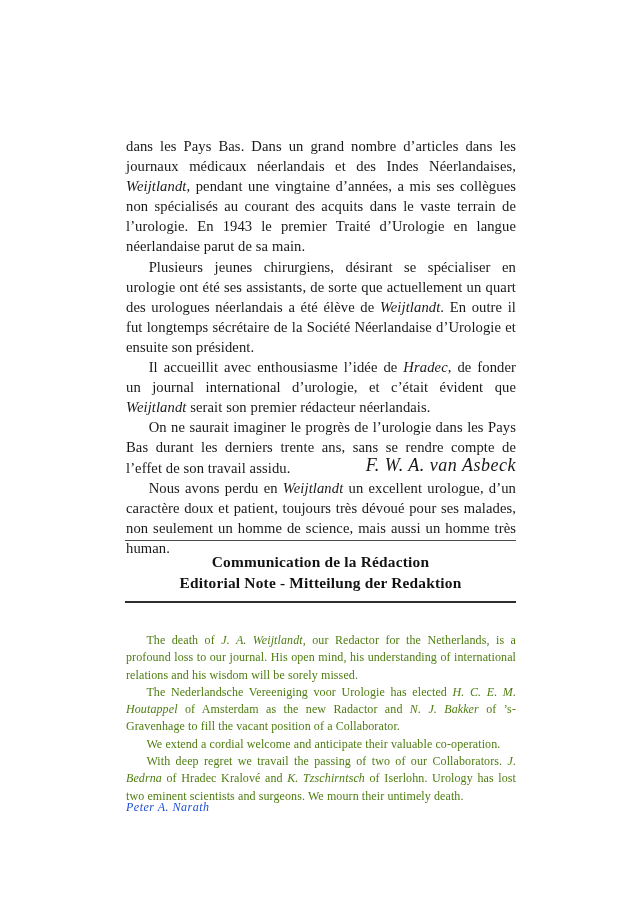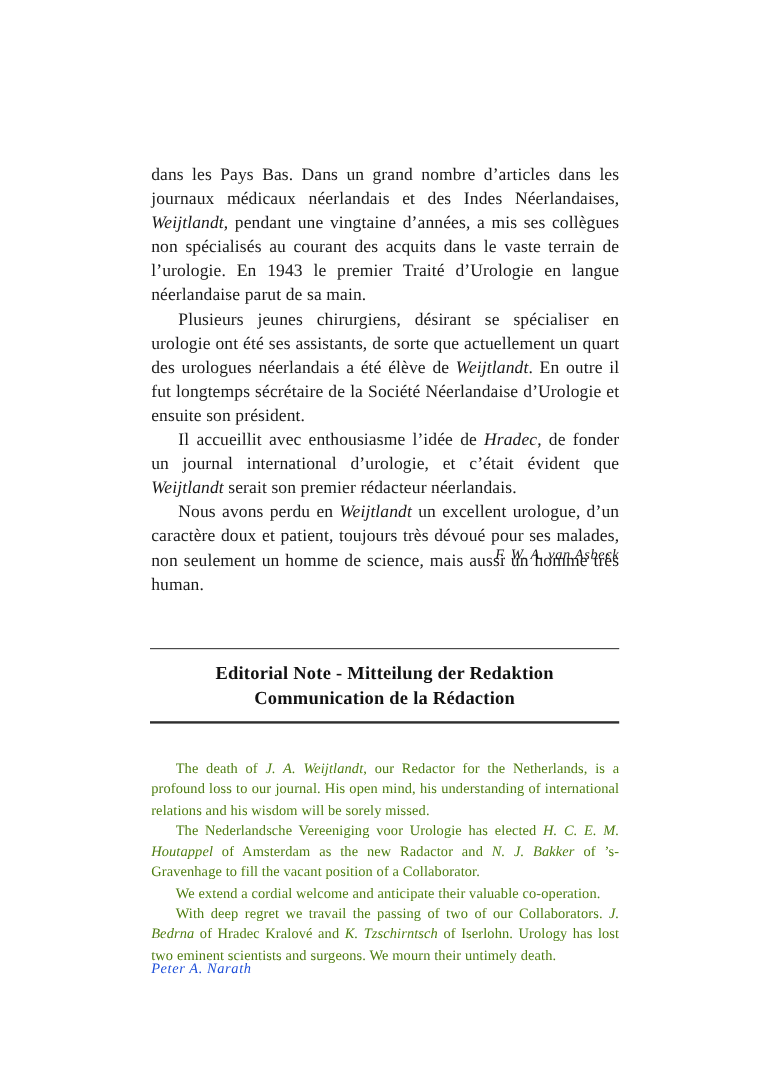--- a/index.html
+++ b/index.html
@@ -40,21 +40,21 @@
   .fr-block i {
     font-style: italic;
   }
 
   .signature-fr {
     position: absolute;
     left: 126px;
     top: 455px;
     width: 390px;
     text-align: right;
-    font-size: 12px;
+    font-size: 18px;
     font-style: italic;
     letter-spacing: 0.5px;
     color: #181818;
   }
 
   
   .ed-head {
     position: absolute;
     left: 125px;
     top: 540px;
@@ -114,30 +114,31 @@
 </style>
 </head>
 <body>
 
 <div class="page">
 
   <div class="fr-block">
     <p class="first" style="text-indent: 0px;"><span>dans les Pays Bas. Dans un grand nombre d’articles dans les journaux médicaux néerlandais et des Indes Néerlandaises, </span><i>Weijtlandt</i><span>, pendant une vingtaine d’années, a mis ses collègues non spécialisés au courant des acquits dans le vaste terrain de l’urologie. En 1943 le premier Traité d’Urologie en langue néerlandaise parut de sa main.</span></p>
     <p><span>Plusieurs jeunes chirurgiens, désirant se spécialiser en urologie ont été ses assistants, de sorte que actuellement un quart des urologues néerlandais a été élève de </span><i>Weijtlandt</i><span>. En outre il fut longtemps sécrétaire de la Société Néerlandaise d’Urologie et ensuite son président.</span></p>
     <p><span>Il accueillit avec enthousiasme l’idée de </span><i>Hradec</i><span>, de fonder un journal international d’urologie, et c’était évident que </span><i>Weijtlandt</i><span> serait son premier rédacteur néerlandais.</span></p>
+    <p><span>On ne saurait imaginer le progrès de l’urologie dans les Pays Bas durant les derniers trente ans, sans se rendre compte de l’effet de son travail assidu.</span></p>
     <p><span>Nous avons perdu en </span><i>Weijtlandt</i><span> un excellent urologue, d’un caractère doux et patient, toujours très dévoué pour ses malades, non seulement un homme de science, mais aussi un homme très human.</span></p>
   </div>
 
   <div class="signature-fr">F. W. A. van Asbeck</div>
 
   <div class="ed-head">
     <div class="rule-top"></div>
     <div class="ed-title">
+      <div>Communication de la Rédaction</div>
       <div>Editorial Note - Mitteilung der Redaktion</div>
-      <div>Communication de la Rédaction</div>
     </div>
     <div class="rule-bottom"></div>
   </div>
 
   <div class="en-block">
     <p><span>The death of </span><i>J. A. Weijtlandt</i><span>, our Redactor for the Netherlands, is a profound loss to our journal. His open mind, his understanding of international relations and his wisdom will be sorely missed.</span></p>
     <p><span>The Nederlandsche Vereeniging voor Urologie has elected </span><i>H. C. E. M. Houtappel</i><span> of Amsterdam as the new Radactor and </span><i>N. J. Bakker</i><span> of ’s-Gravenhage to fill the vacant position of a Collaborator.</span></p>
     <p><span>We extend a cordial welcome and anticipate their valuable co-operation.</span></p>
     <p><span>With deep regret we travail the passing of two of our Collaborators. </span><i>J. Bedrna</i><span> of Hradec Kralové and </span><i>K. Tzschirntsch</i><span> of Iserlohn. Urology has lost two eminent scientists and surgeons. We mourn their untimely death.</span></p>
   </div>

